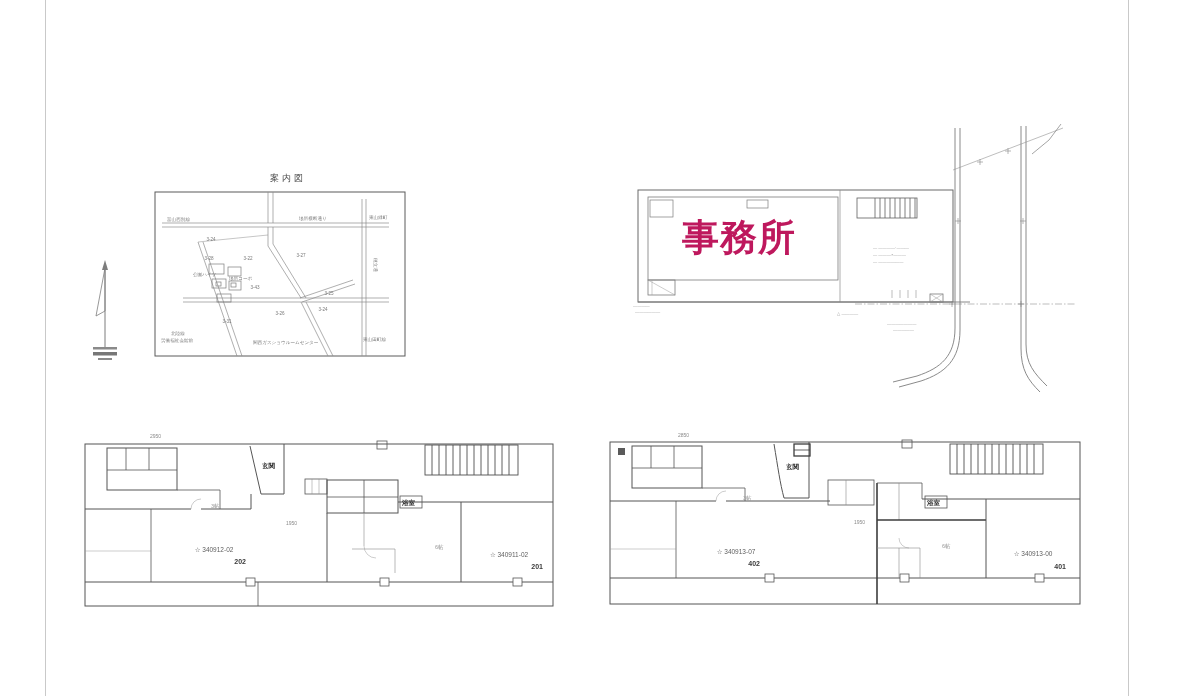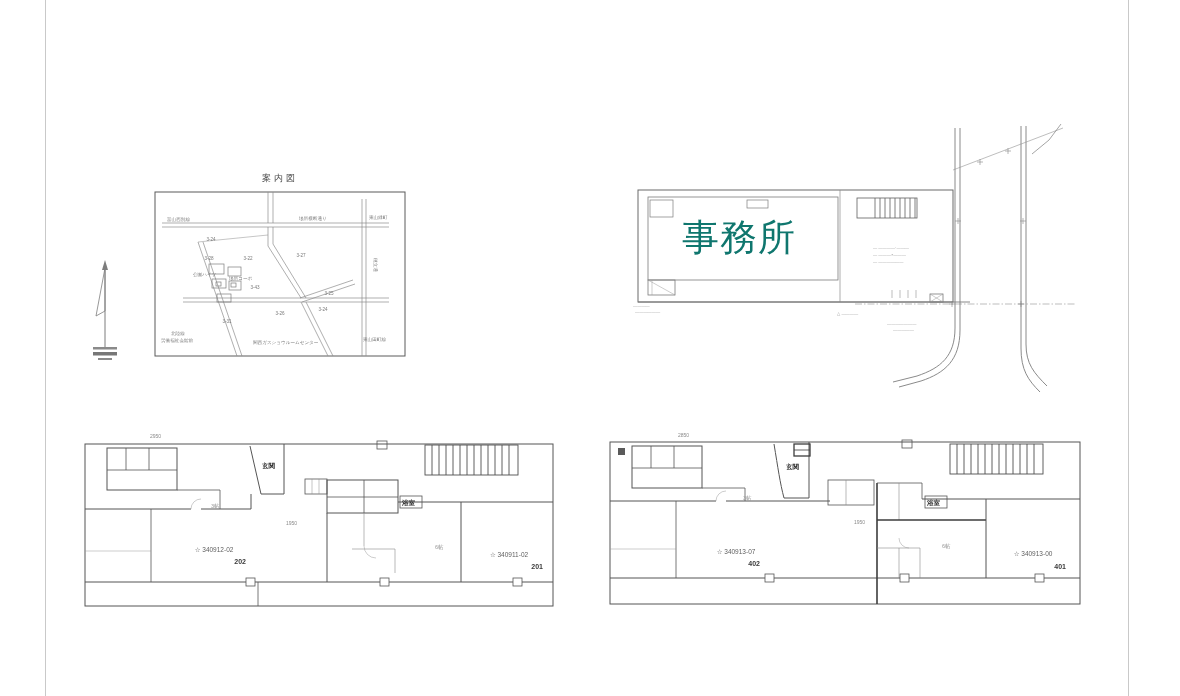--- a/index.html
+++ b/index.html
@@ -5,26 +5,26 @@
   html,body{margin:0;padding:0;background:#e8e8e8;}
   .page{
     position:relative;width:1180px;height:696px;background:#ffffff;
     overflow:hidden;font-family:"Liberation Sans","DejaVu Sans",sans-serif;
   }
   .edge-line{position:absolute;top:0;width:1px;height:696px;background:#c9c9c9;}
   .panel{position:absolute;}
   svg{display:block;}
   .scan{filter:blur(0.35px);}
   .map-title{
-    position:absolute;left:232px;top:172px;width:96px;height:14px;
+    position:absolute;left:240px;top:172px;width:96px;height:14px;
     font-size:9px;letter-spacing:3px;color:#4a4a4a;text-align:center;
   }
   .office-label{
     position:absolute;left:682px;top:213px;width:140px;height:50px;
-    font-size:37px;font-weight:400;color:#0f766e;letter-spacing:1px;
+    font-size:37px;font-weight:700;color:#be185d;letter-spacing:1px;
     line-height:50px;white-space:nowrap;
   }
   text{font-family:"Liberation Sans","DejaVu Sans",sans-serif;}
   .t-unit{font-size:6.5px;fill:#5e5e5e;}
   .t-num{font-size:7px;font-weight:bold;fill:#3a3a3a;}
   .t-dim{font-size:5px;fill:#8a8a8a;}
   .t-room{font-size:5.5px;fill:#9a9a9a;}
   .t-bold{font-size:6.5px;font-weight:bold;fill:#2c2c2c;}
   .t-map{font-size:4.6px;fill:#7a7a7a;}
   .t-note{font-size:4.2px;fill:#909090;}

